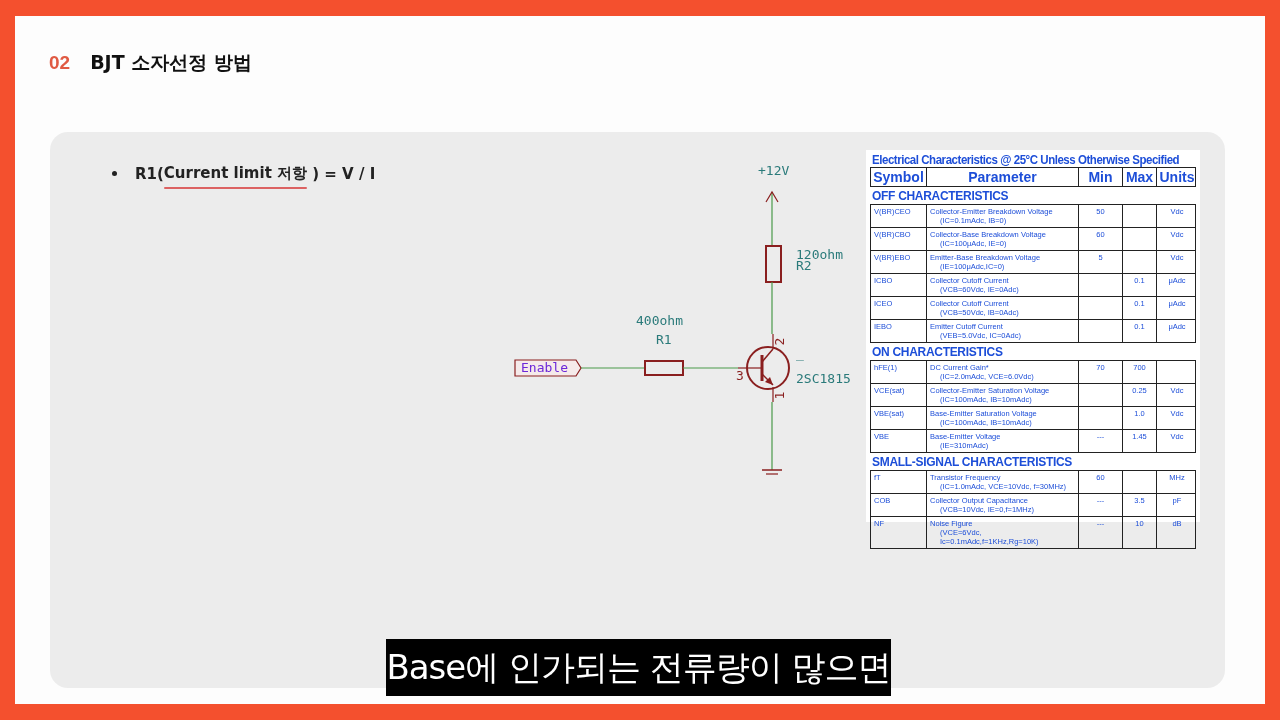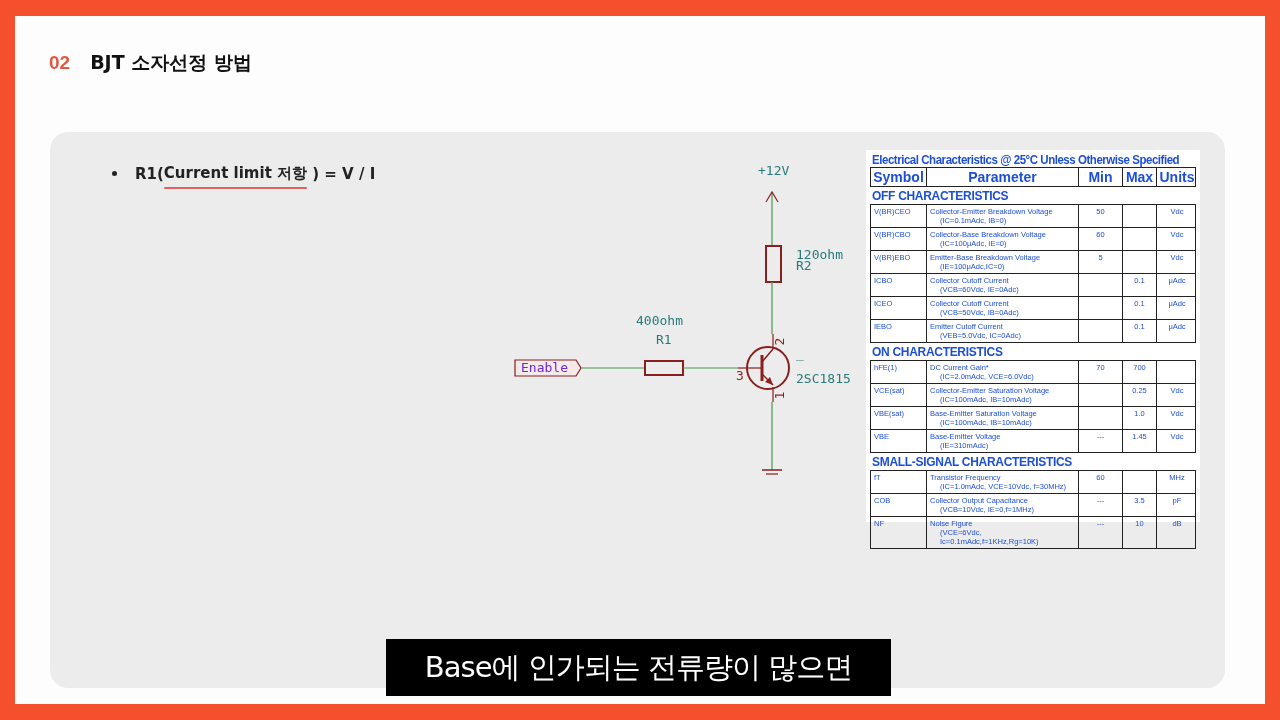--- a/index.html
+++ b/index.html
@@ -42,21 +42,21 @@
   .ds-sec { font-size: 12px; font-weight: bold; margin: 2px 8px 1px 6px; letter-spacing: -0.3px; }
   .ds-group { border: 1.5px solid #222; margin: 0 4px; }
   .ds-row { display: grid; grid-template-columns: 56px 152px 44px 34px 40px; font-size: 7.5px; border-bottom: 1px solid #222; min-height: 22px; }
   .ds-row:last-child { border-bottom: none; }
   .ds-row > div { border-right: 1px solid #222; padding: 2px 3px; }
   .ds-row > div:last-child { border-right: none; }
   .ds-row .c { text-align: center; }
   .ds-row .p2 { padding-left: 10px; display: block; }
   .caption {
     position: absolute; left: 386px; top: 639px; width: 505px; height: 57px;
-    background: #000; color: #fff; font-size: 29px; display: flex; align-items: center; justify-content: center;
+    background: #000; color: #fff; font-size: 34px; display: flex; align-items: center; justify-content: center;
     font-family: "DejaVu Sans", sans-serif; letter-spacing: -1px;
   }
 </style>
 </head>
 <body>
 
 <div class="slide">
   <div class="header">
     <span class="num">02</span>
     <span class="title">BJT 소자선정 방법</span>

